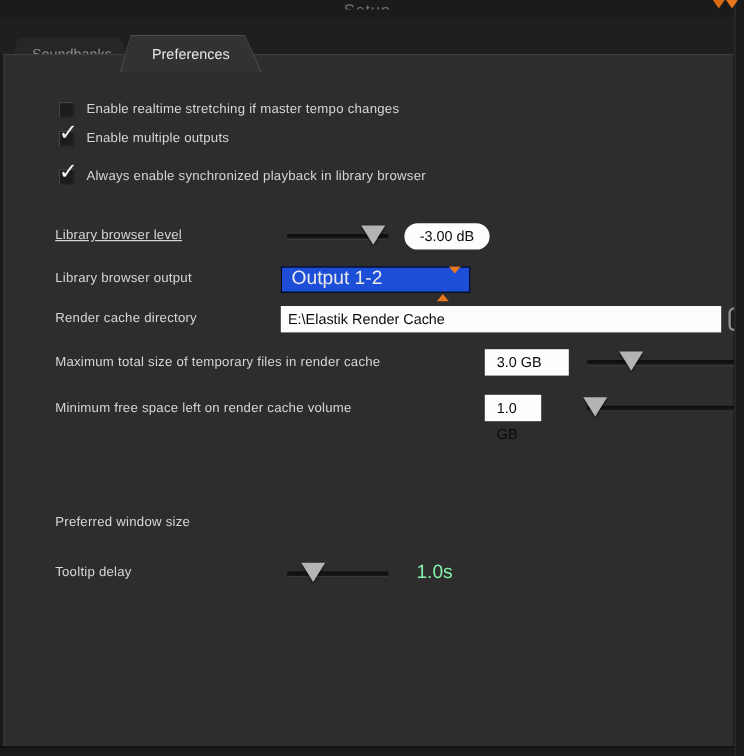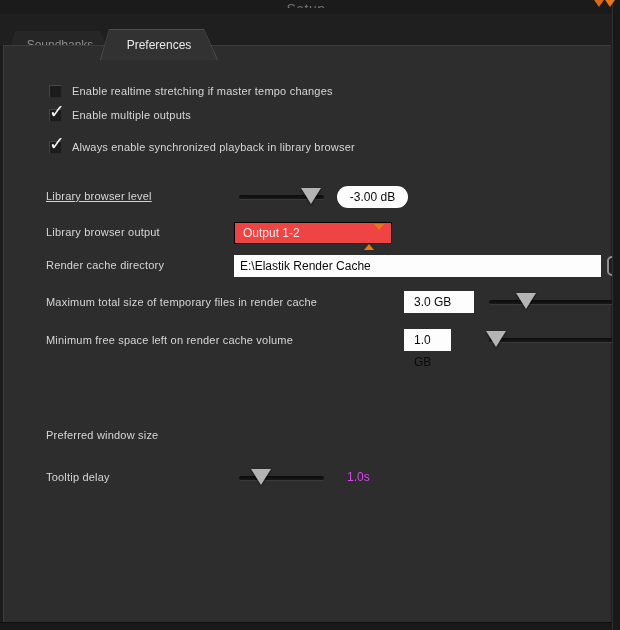--- a/index.html
+++ b/index.html
@@ -34,32 +34,32 @@
   .lbl{color:#d6d6d6;font-size:11px;line-height:13px;height:13px;letter-spacing:.2px;white-space:nowrap;}
   .cb{width:13px;height:13px;background:#1c1c1c;border:1px solid #454545;border-right-color:#2a2a2a;
       border-bottom-color:#2a2a2a;box-sizing:border-box;}
   .cb-glyph{position:absolute;left:-1px;top:-8px;font-size:19px;font-weight:bold;color:#f5f5f5;line-height:19px;}
   .track{height:4px;background:linear-gradient(#0c0c0c,#181818);border-bottom:1px solid #3a3a3a;border-radius:2px;}
   .handle{width:0;height:0;border-left:10px solid transparent;border-right:10px solid transparent;
           border-top:16px solid #b4b4b4;filter:drop-shadow(0 1px 1px rgba(0,0,0,.65));}
   .valbox{background:#fdfdfd;color:#0a0a0a;font-size:12px;height:22px;line-height:22px;box-sizing:border-box;}
   .valbox.center{text-align:center;border-radius:11px;}
   .valbox.pad{padding-left:10px;}
-  .dropdown{width:158px;height:22px;background:#ef4444;border:1px solid #000;box-sizing:border-box;
-            color:#e9e9e9;font-size:12px;line-height:20px;padding-left:8px;}
+  .dropdown{width:158px;height:22px;background:#1d4ed8;border:1px solid #000;box-sizing:border-box;
+            color:#e9e9e9;font-size:16px;line-height:20px;padding-left:8px;}
   .dd-arrows{position:absolute;right:7px;top:4px;}
   .dd-arrows .up{width:0;height:0;border-left:5px solid transparent;border-right:5px solid transparent;
                  border-bottom:6px solid #e8761b;margin-bottom:2px;}
   .dd-arrows .down{width:0;height:0;border-left:5px solid transparent;border-right:5px solid transparent;
                  border-top:6px solid #e8761b;}
   .pathinput{width:367px;height:22px;box-sizing:border-box;background:#fdfdfd;border:none;outline:none;
              color:#0a0a0a;font-size:12px;padding:0 0 0 6px;font-family:"Liberation Sans","DejaVu Sans",sans-serif;}
   .browse{width:34px;height:20px;box-sizing:border-box;background:#1f1f1f;border:2px solid #8f8f8f;
           border-radius:5px;color:#b5b5b5;font-size:12px;line-height:14px;text-align:center;cursor:default;}
-  .unit{color:#d946ef;font-size:12px;line-height:13px;}
+  .unit{color:#86efac;font-size:16px;line-height:13px;}
 </style>
 </head>
 <body>
 
 <div id="stage">
 
   <div class="titlebar">
     <div class="title-clip">
       <span>Setup</span>
     </div>

